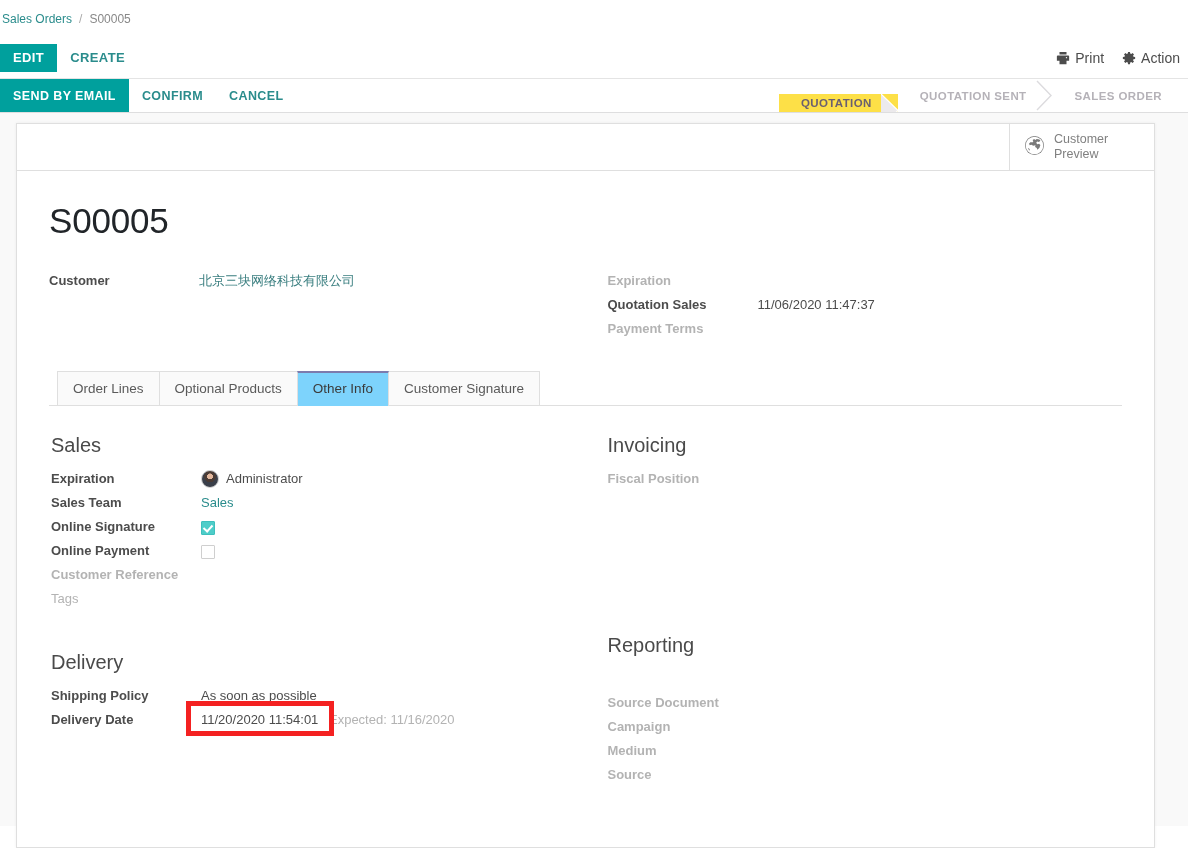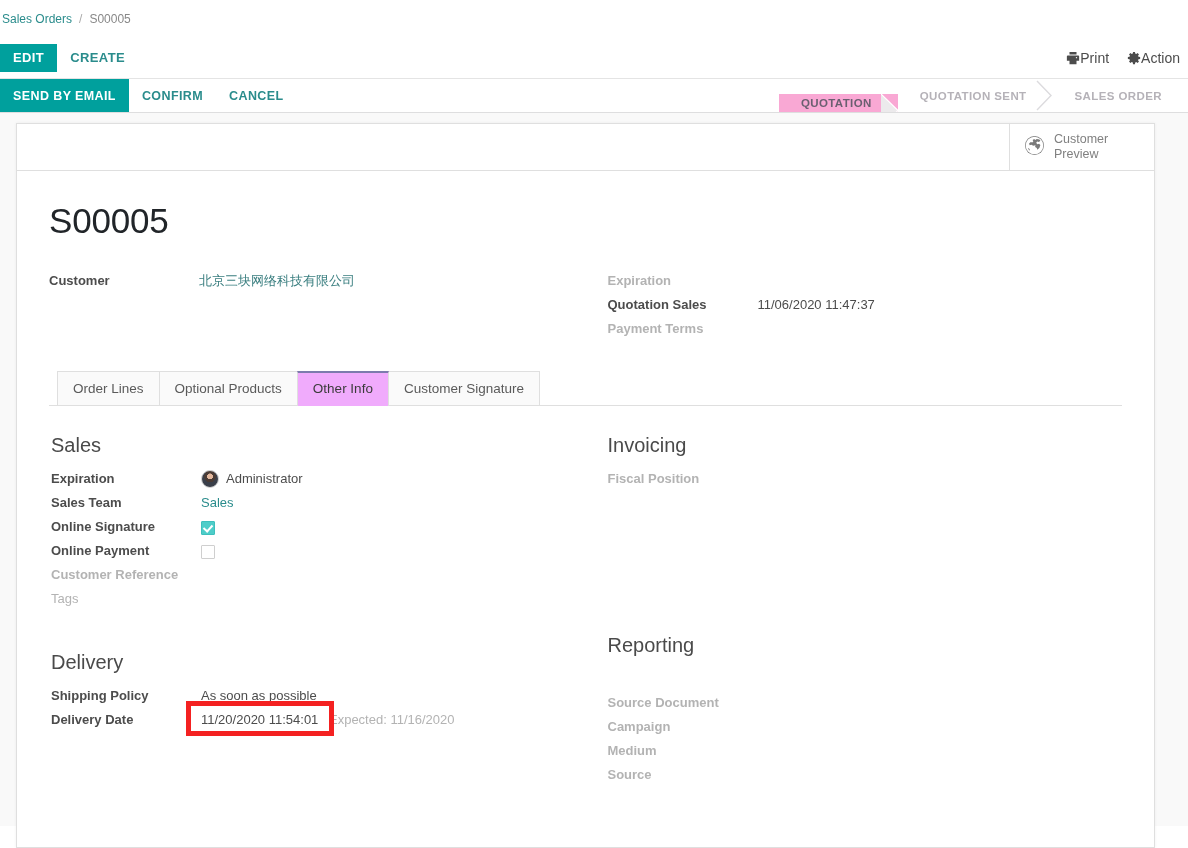--- a/index.html
+++ b/index.html
@@ -73,20 +73,21 @@
     right: 8px;
     top: 0;
     height: 40px;
     display: flex;
     align-items: center;
     gap: 18px;
   }
   .cp-right .cp-item {
     display: flex;
     align-items: center;
+    gap: 5px;
     color: #4c4c4c;
     font-size: 14px;
     cursor: pointer;
   }
   .cp-right .cp-item svg { display:block; }
 
   
   .statusbar-row {
     height: 33px;
     background: #ffffff;
@@ -137,21 +138,21 @@
     align-items: center;
     padding: 0 26px 0 22px;
     font-size: 11.5px;
     font-weight: bold;
     letter-spacing: .4px;
     color: #b5b2b8;
     cursor: pointer;
     background: transparent;
   }
   .stage.active {
-    background: #f9a8d4;
+    background: #fde047;
     color: #6a5f70;
     margin-top: 15px;
   }
   .stage .arrow-out {
     position: absolute;
     right: -1px;
     top: 0;
     width: 18px;
     height: 100%;
     overflow: hidden;
@@ -263,21 +264,21 @@
     color: #5a5a5a;
     background: #fafafa;
     border: 1px solid #dfdfdf;
     border-bottom: none;
     margin-right: -1px;
     cursor: pointer;
     line-height: 16px;
     position: relative;
   }
   .tab.active {
-    background: #f0abfc;
+    background: #7dd3fc;
     color: #3b3b3b;
     border-top: 2px solid #7c7bad;
     padding-top: 8px;
     margin-bottom: -1px;
     z-index: 3;
   }
 
   .tab-content {
     padding: 28px 2px 0 2px;
   }

